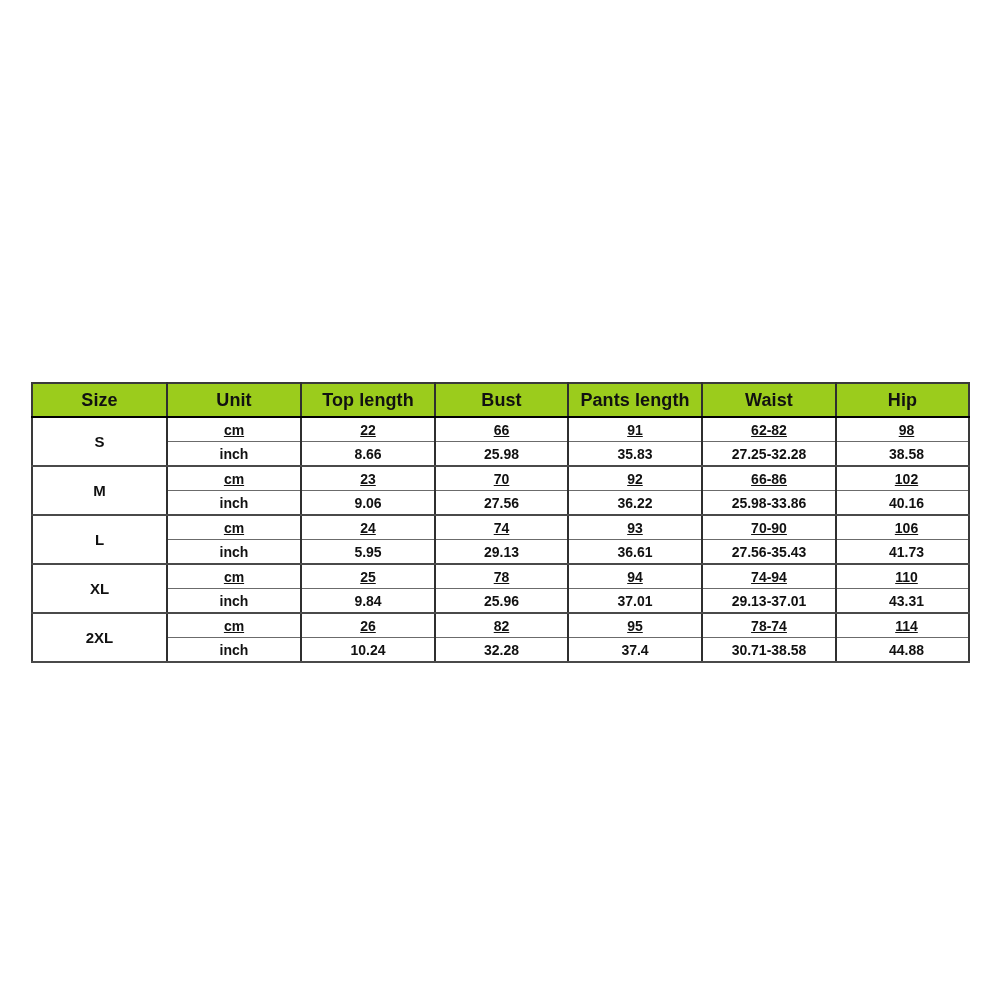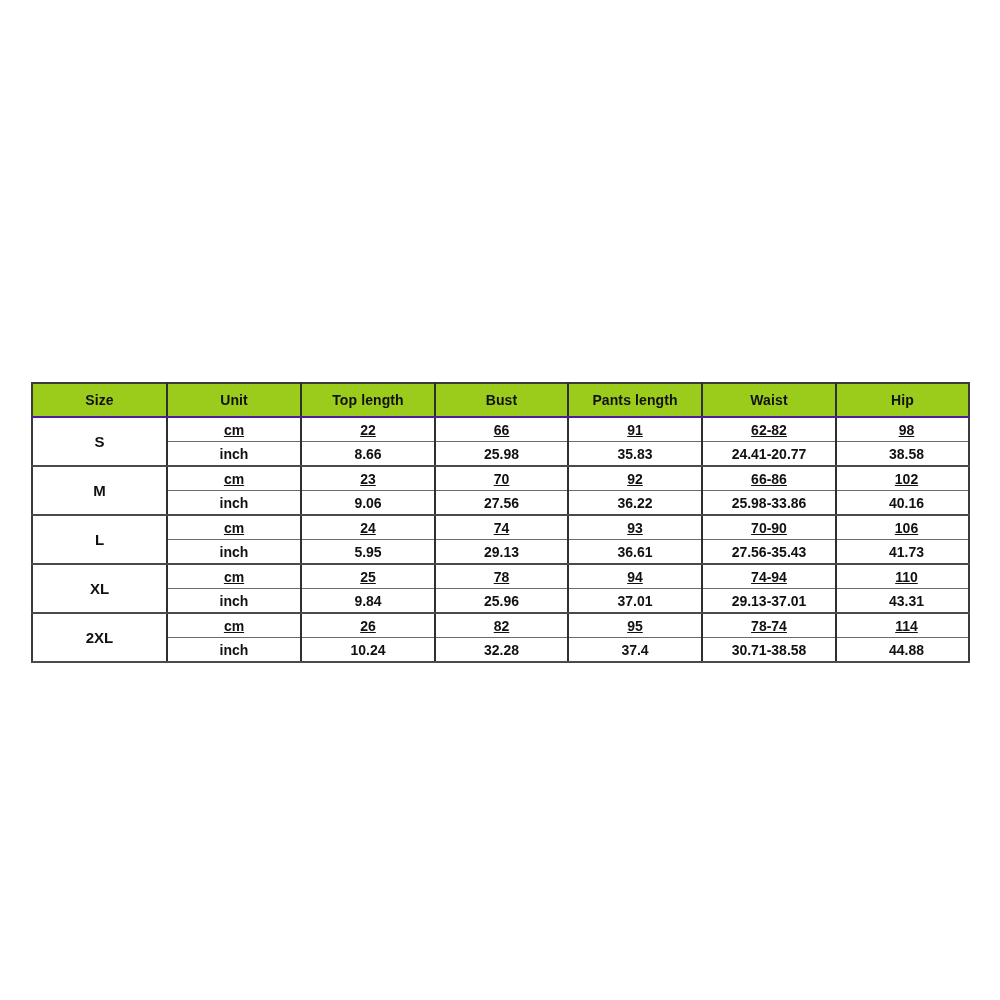--- a/index.html
+++ b/index.html
@@ -56,23 +56,23 @@
     color: #111111;
     font-weight: bold;
     padding: 0;
     margin: 0;
   }
 
   
   thead tr.header-row th {
     background: #9bcc1c;
     height: 32px;
-    font-size: 14px;
+    font-size: 18px;
     border-right: 2px solid #2f2f2f;
-    border-bottom: 2px solid #4c1d95;
+    border-bottom: 2px solid #000000;
     letter-spacing: 0.1px;
     margin-top: 11px;
   }
   thead tr.header-row th:last-child {
     border-right: none;
   }
 
   
   td.size-cell {
     font-size: 15px;
@@ -144,21 +144,21 @@
           <td class="data-cell">66</td>
           <td class="data-cell">91</td>
           <td class="data-cell">62-82</td>
           <td class="data-cell">98</td>
         </tr>
         <tr class="sub-inch">
           <td class="data-cell">inch</td>
           <td class="data-cell">8.66</td>
           <td class="data-cell">25.98</td>
           <td class="data-cell">35.83</td>
-          <td class="data-cell">24.41-20.77</td>
+          <td class="data-cell">27.25-32.28</td>
           <td class="data-cell">38.58</td>
         </tr>
 
         <tr class="sub-cm">
           <td class="size-cell" rowspan="2">M</td>
           <td class="data-cell">cm</td>
           <td class="data-cell">23</td>
           <td class="data-cell">70</td>
           <td class="data-cell">92</td>
           <td class="data-cell">66-86</td>

